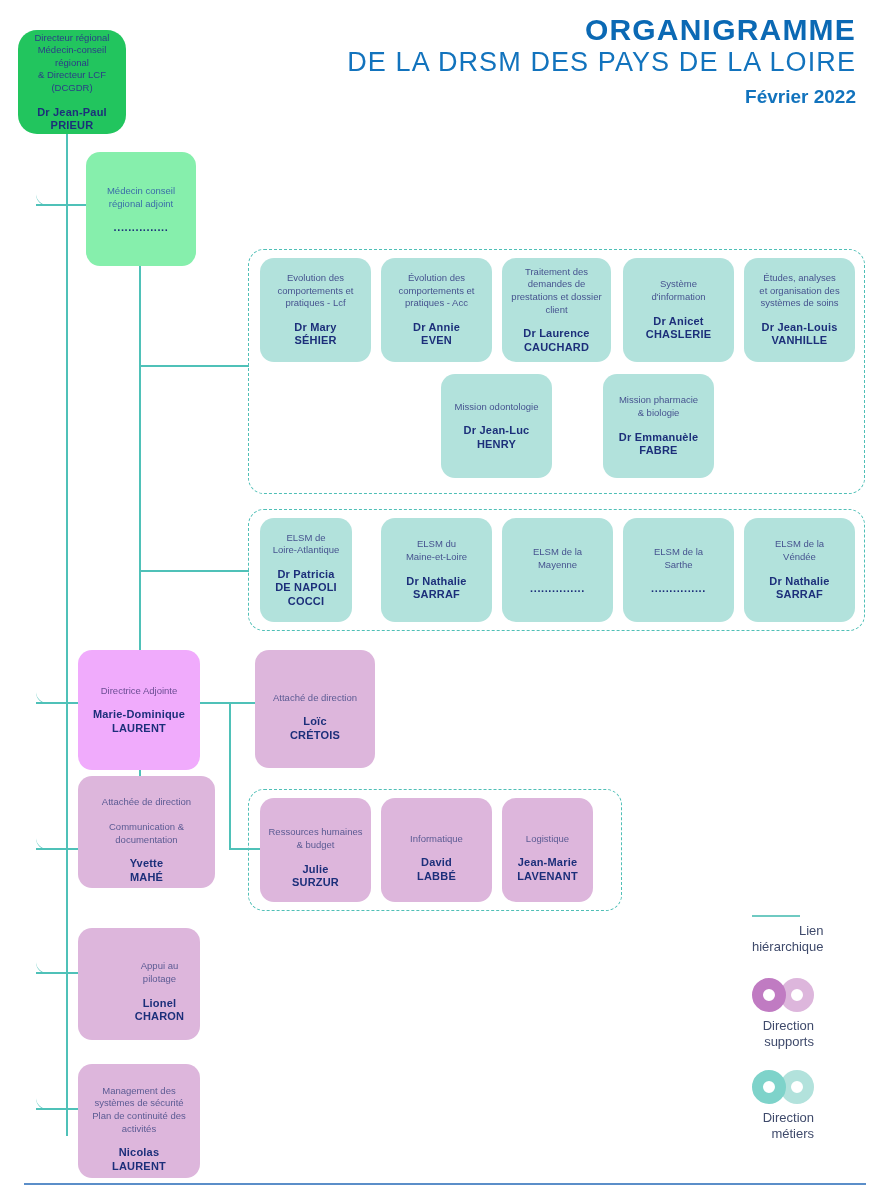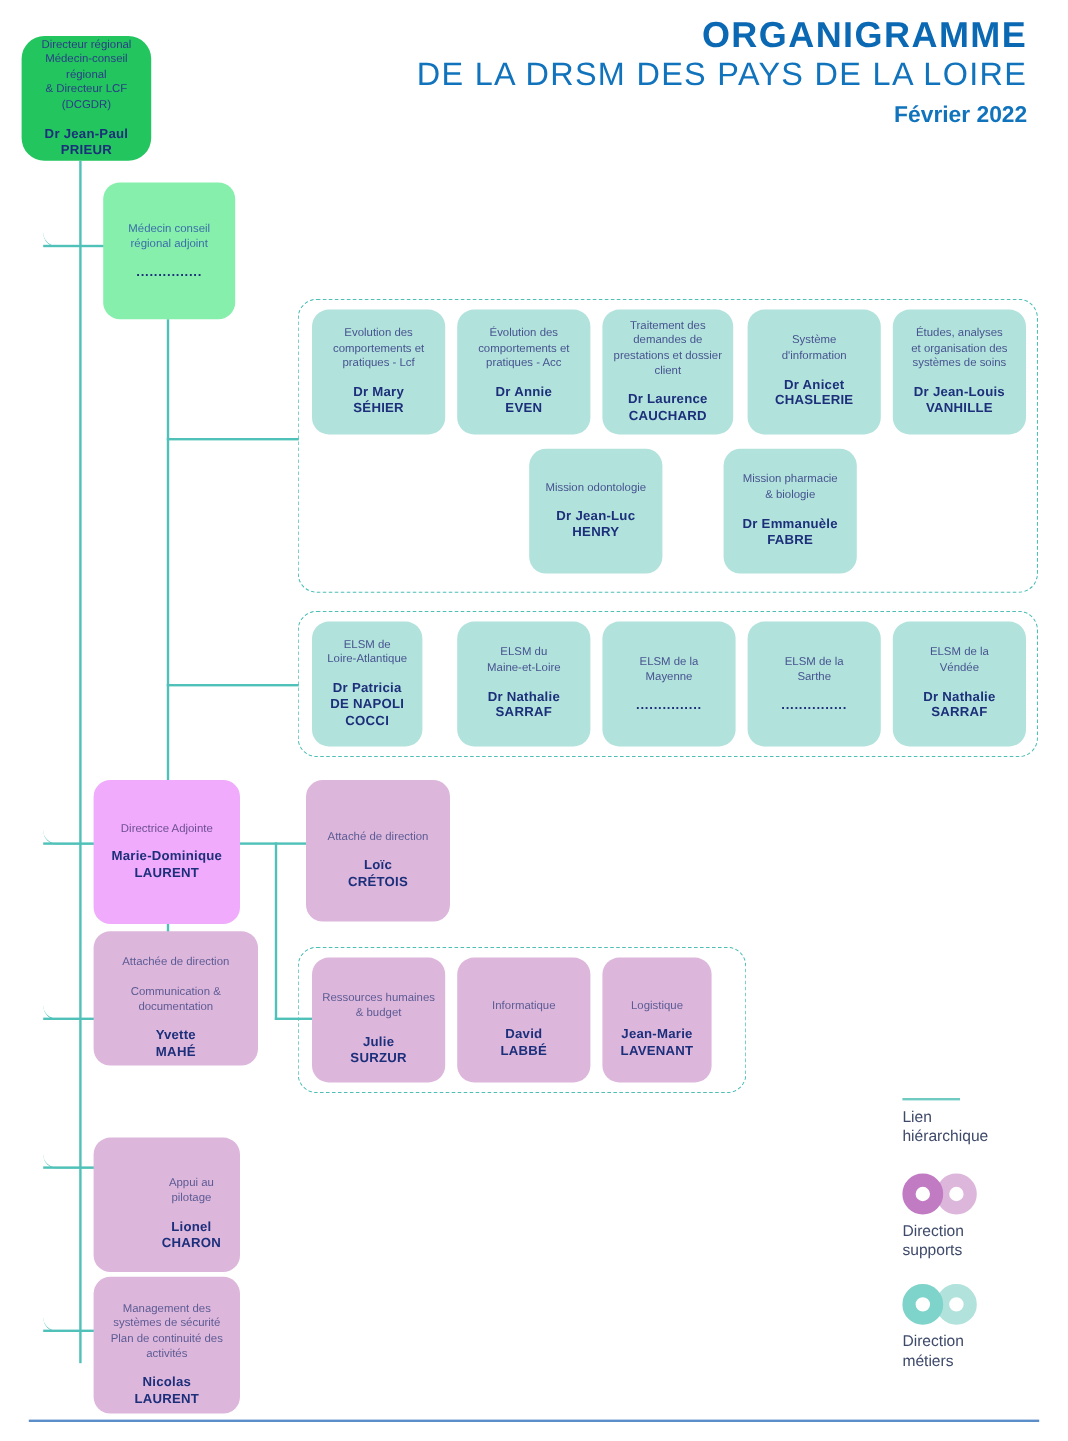--- a/index.html
+++ b/index.html
@@ -122,20 +122,21 @@
   .legend-rule {
     width: 48px;
     height: 2.4px;
     background: #6fcac2;
   }
   .legend-txt {
     color: #3f4a6b;
     font-size: 13px;
     line-height: 1.22;
     margin-top: 6px;
+    text-align: right;
   }
   .rings { position: relative; width: 62px; height: 34px; }
   .ring {
     position: absolute;
     width: 34px;
     height: 34px;
     border-radius: 50%;
     box-sizing: border-box;
   }
   .ring-a { left: 0;  border: 11px solid #c07bc2; }
@@ -262,21 +263,21 @@
   <div class="node n-purple" style="left:255px; top:650px; width:120px; height:118px;">
     <div class="role"><span>Attaché de direction</span></div>
     <div class="person"><span>Loïc</span><br><span>CRÉTOIS</span></div>
   </div>
 
   <div class="node n-purple" style="left:78px; top:776px; width:137px; height:112px;">
     <div class="role"><span>Attachée de direction</span><br><br><span>Communication &amp;</span><br><span>documentation</span></div>
     <div class="person"><span>Yvette</span><br><span>MAHÉ</span></div>
   </div>
 
-  <div class="node n-purple" style="left:78px; top:948px; width:122px; height:112px;padding-left:48px;">
+  <div class="node n-purple" style="left:78px; top:928px; width:122px; height:112px;padding-left:48px;">
     <div class="role"><span>Appui au pilotage</span></div>
     <div class="person"><span>Lionel</span><br><span>CHARON</span></div>
   </div>
 
   <div class="node n-purple" style="left:78px; top:1064px; width:122px; height:114px;">
     <div class="role"><span>Management des</span><br><span>systèmes de sécurité</span><br><span>Plan de continuité des</span><br><span>activités</span></div>
     <div class="person"><span>Nicolas</span><br><span>LAURENT</span></div>
   </div>
 
   <div class="group" style="left:248px; top:789px; width:374px; height:122px;"></div>

